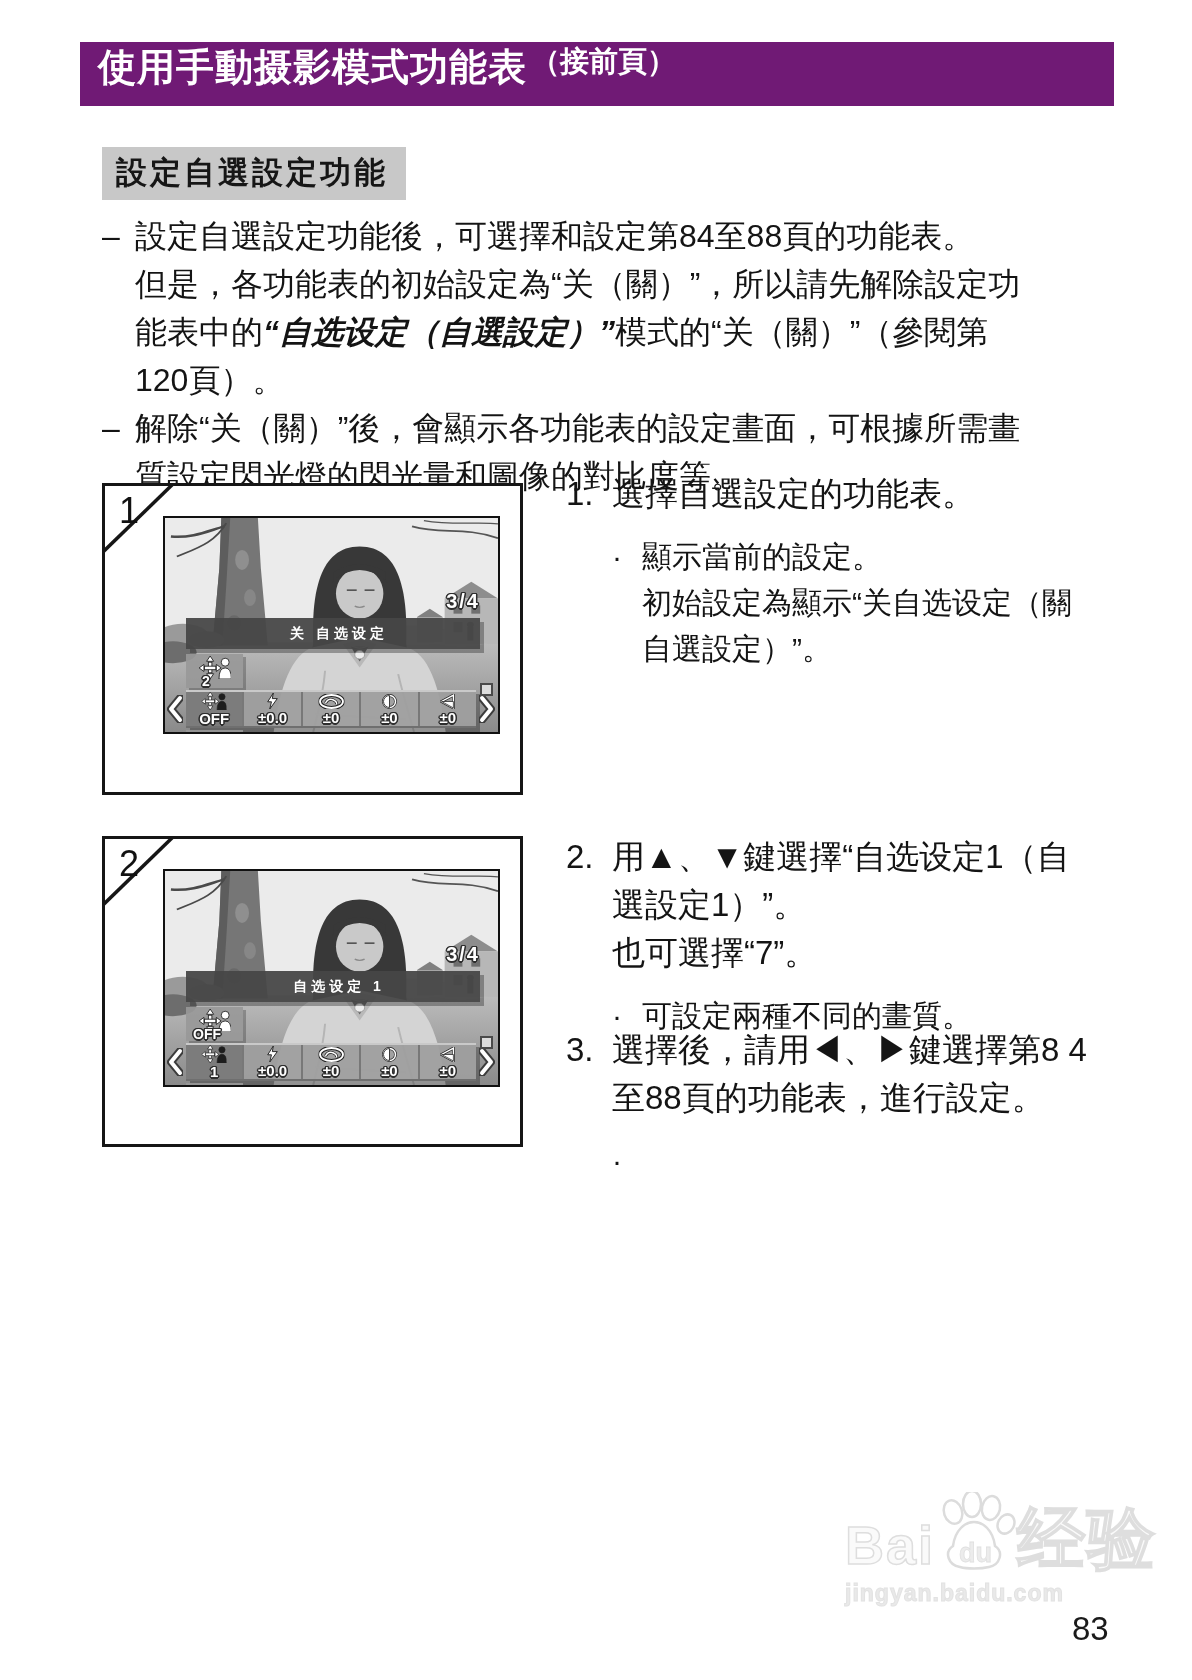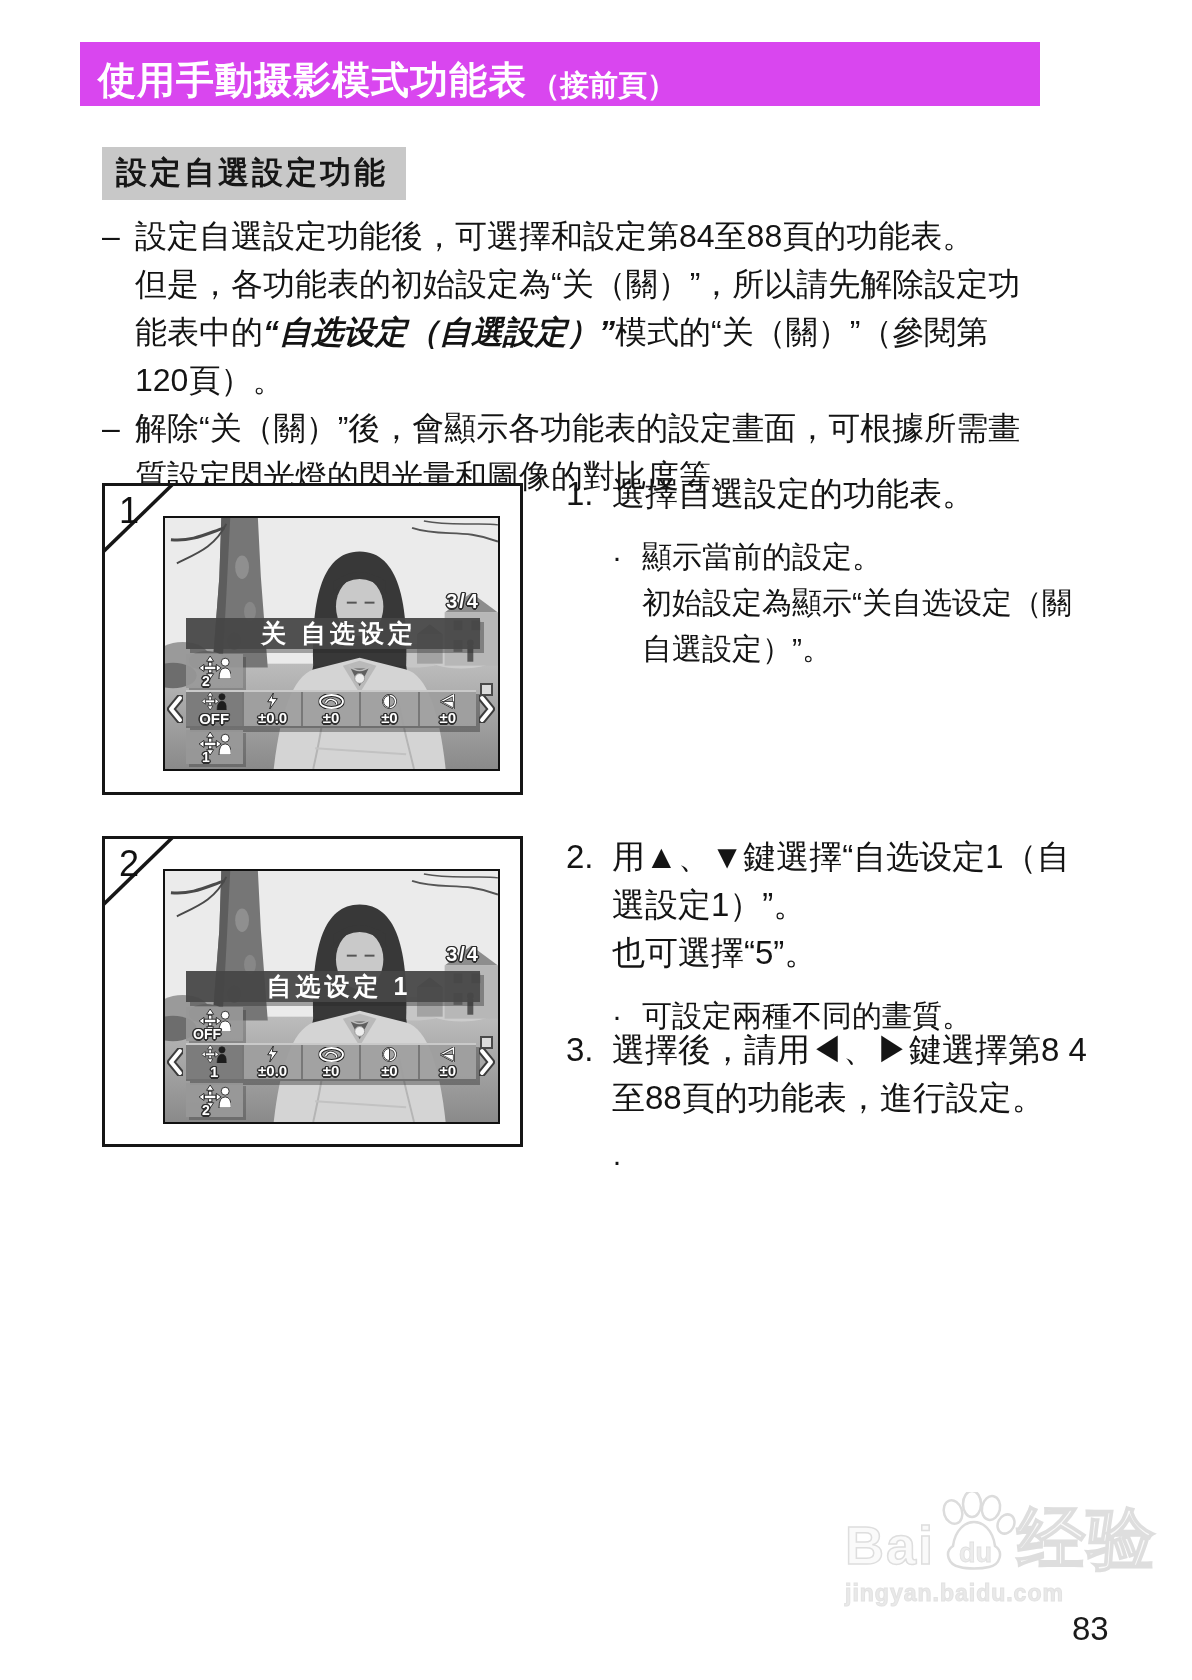--- a/index.html
+++ b/index.html
@@ -4,22 +4,22 @@
 <style>
   * { margin:0; padding:0; box-sizing:border-box; }
   html,body { background:#ffffff; }
   .page {
     position:relative; width:1192px; height:1680px; background:#fff;
     font-family:"Liberation Sans", sans-serif; color:#111; overflow:hidden;
   }
 
   
   .header {
-    position:absolute; left:80px; top:42px; width:960px; height:64px;
-    background:#d946ef; color:#fff; display:flex; align-items:flex-end;
+    position:absolute; left:80px; top:42px; width:1034px; height:64px;
+    background:#701a75; color:#fff; display:flex; align-items:flex-start;
     padding-left:18px;
   }
   .header .main { font-size:38px; font-weight:bold; letter-spacing:1px; }
   .header .suffix { font-size:29px; font-weight:bold; margin-left:4px; }
 
   
   .section-heading {
     position:absolute; left:102px; top:147px; background:#c8c8c8; color:#161616;
     font-size:31px; font-weight:bold; padding:5px 18px 6px 14px; letter-spacing:3px;
   }
@@ -32,34 +32,34 @@
   .btext { white-space:pre-line; }
   .bold  { font-weight:bold;font-style:italic; }
 
   
   .figbox { position:absolute; left:102px; width:421px; border:3px solid #161616; background:#fff; }
   #fig1 { top:483px; height:312px; }
   #fig2 { top:836px; height:311px; }
   .fignum { position:absolute; left:14px; top:4px; font-size:36px; color:#111; }
   .figdiag { position:absolute; left:0; top:0; }
 
-  .lcd { position:absolute; left:58px; top:30px; width:337px; height:255px;
+  .lcd { position:absolute; left:58px; top:30px; width:337px; height:218px;
          border:2px solid #111; overflow:hidden; background:#e9e9e9; }
   .photo { position:absolute; left:0; top:0; width:100%; height:100%; }
 
   .oline { text-shadow:-1.5px 0 #2e2e2e, 1.5px 0 #2e2e2e, 0 -1.5px #2e2e2e,
            0 1.5px #2e2e2e, -1px -1px #2e2e2e, 1px 1px #2e2e2e,
            -1px 1px #2e2e2e, 1px -1px #2e2e2e; }
 
   .indicator { position:absolute; top:72px; right:18px; color:#fff;
                font-weight:bold; font-size:20px; letter-spacing:2px; }
 
   .titlebar { position:absolute; left:21px; top:100px; width:294px; height:31px;
               background:rgba(70,70,70,.94); box-shadow:4px 4px 0 rgba(40,40,40,.38);
-              color:#fff; font-size:25px; font-weight:bold; letter-spacing:4px;
+              color:#fff; font-size:14px; font-weight:bold; letter-spacing:4px;
               display:flex; align-items:center; justify-content:center;padding-left:12px; }
 
   .sideitem { position:absolute; left:21px; width:57px; height:34px;
               background:rgba(152,152,152,.9); box-shadow:3px 3px 0 rgba(40,40,40,.3);
               display:flex; align-items:flex-start; justify-content:center; padding-top:2px; }
   .sideitem.top { top:136px; }
   .sideitem.bottom { top:212px; }
   .ilabel { position:absolute; bottom:-1px; left:16px; color:#fff; font-weight:bold;
             font-size:14px; }
   .ilabel.wide { left:7px; }
@@ -368,21 +368,21 @@
 初始設定為顯示“关自选设定（關
 自選設定）”。</span>
     </div>
   </div>
 
   <div class="step" id="step2">
     <div class="step-head">
       <span class="step-num">2.</span>
       <span class="btext">用▲、▼鍵選擇“自选设定1（自
 選設定1）”。
-也可選擇“5”。</span>
+也可選擇“7”。</span>
     </div>
     <div class="sub">
       <span class="sub-marker">·</span>
       <span class="btext">可設定兩種不同的畫質。</span>
     </div>
   </div>
 
   <div class="step" id="step3">
     <div class="step-head">
       <span class="step-num">3.</span>

